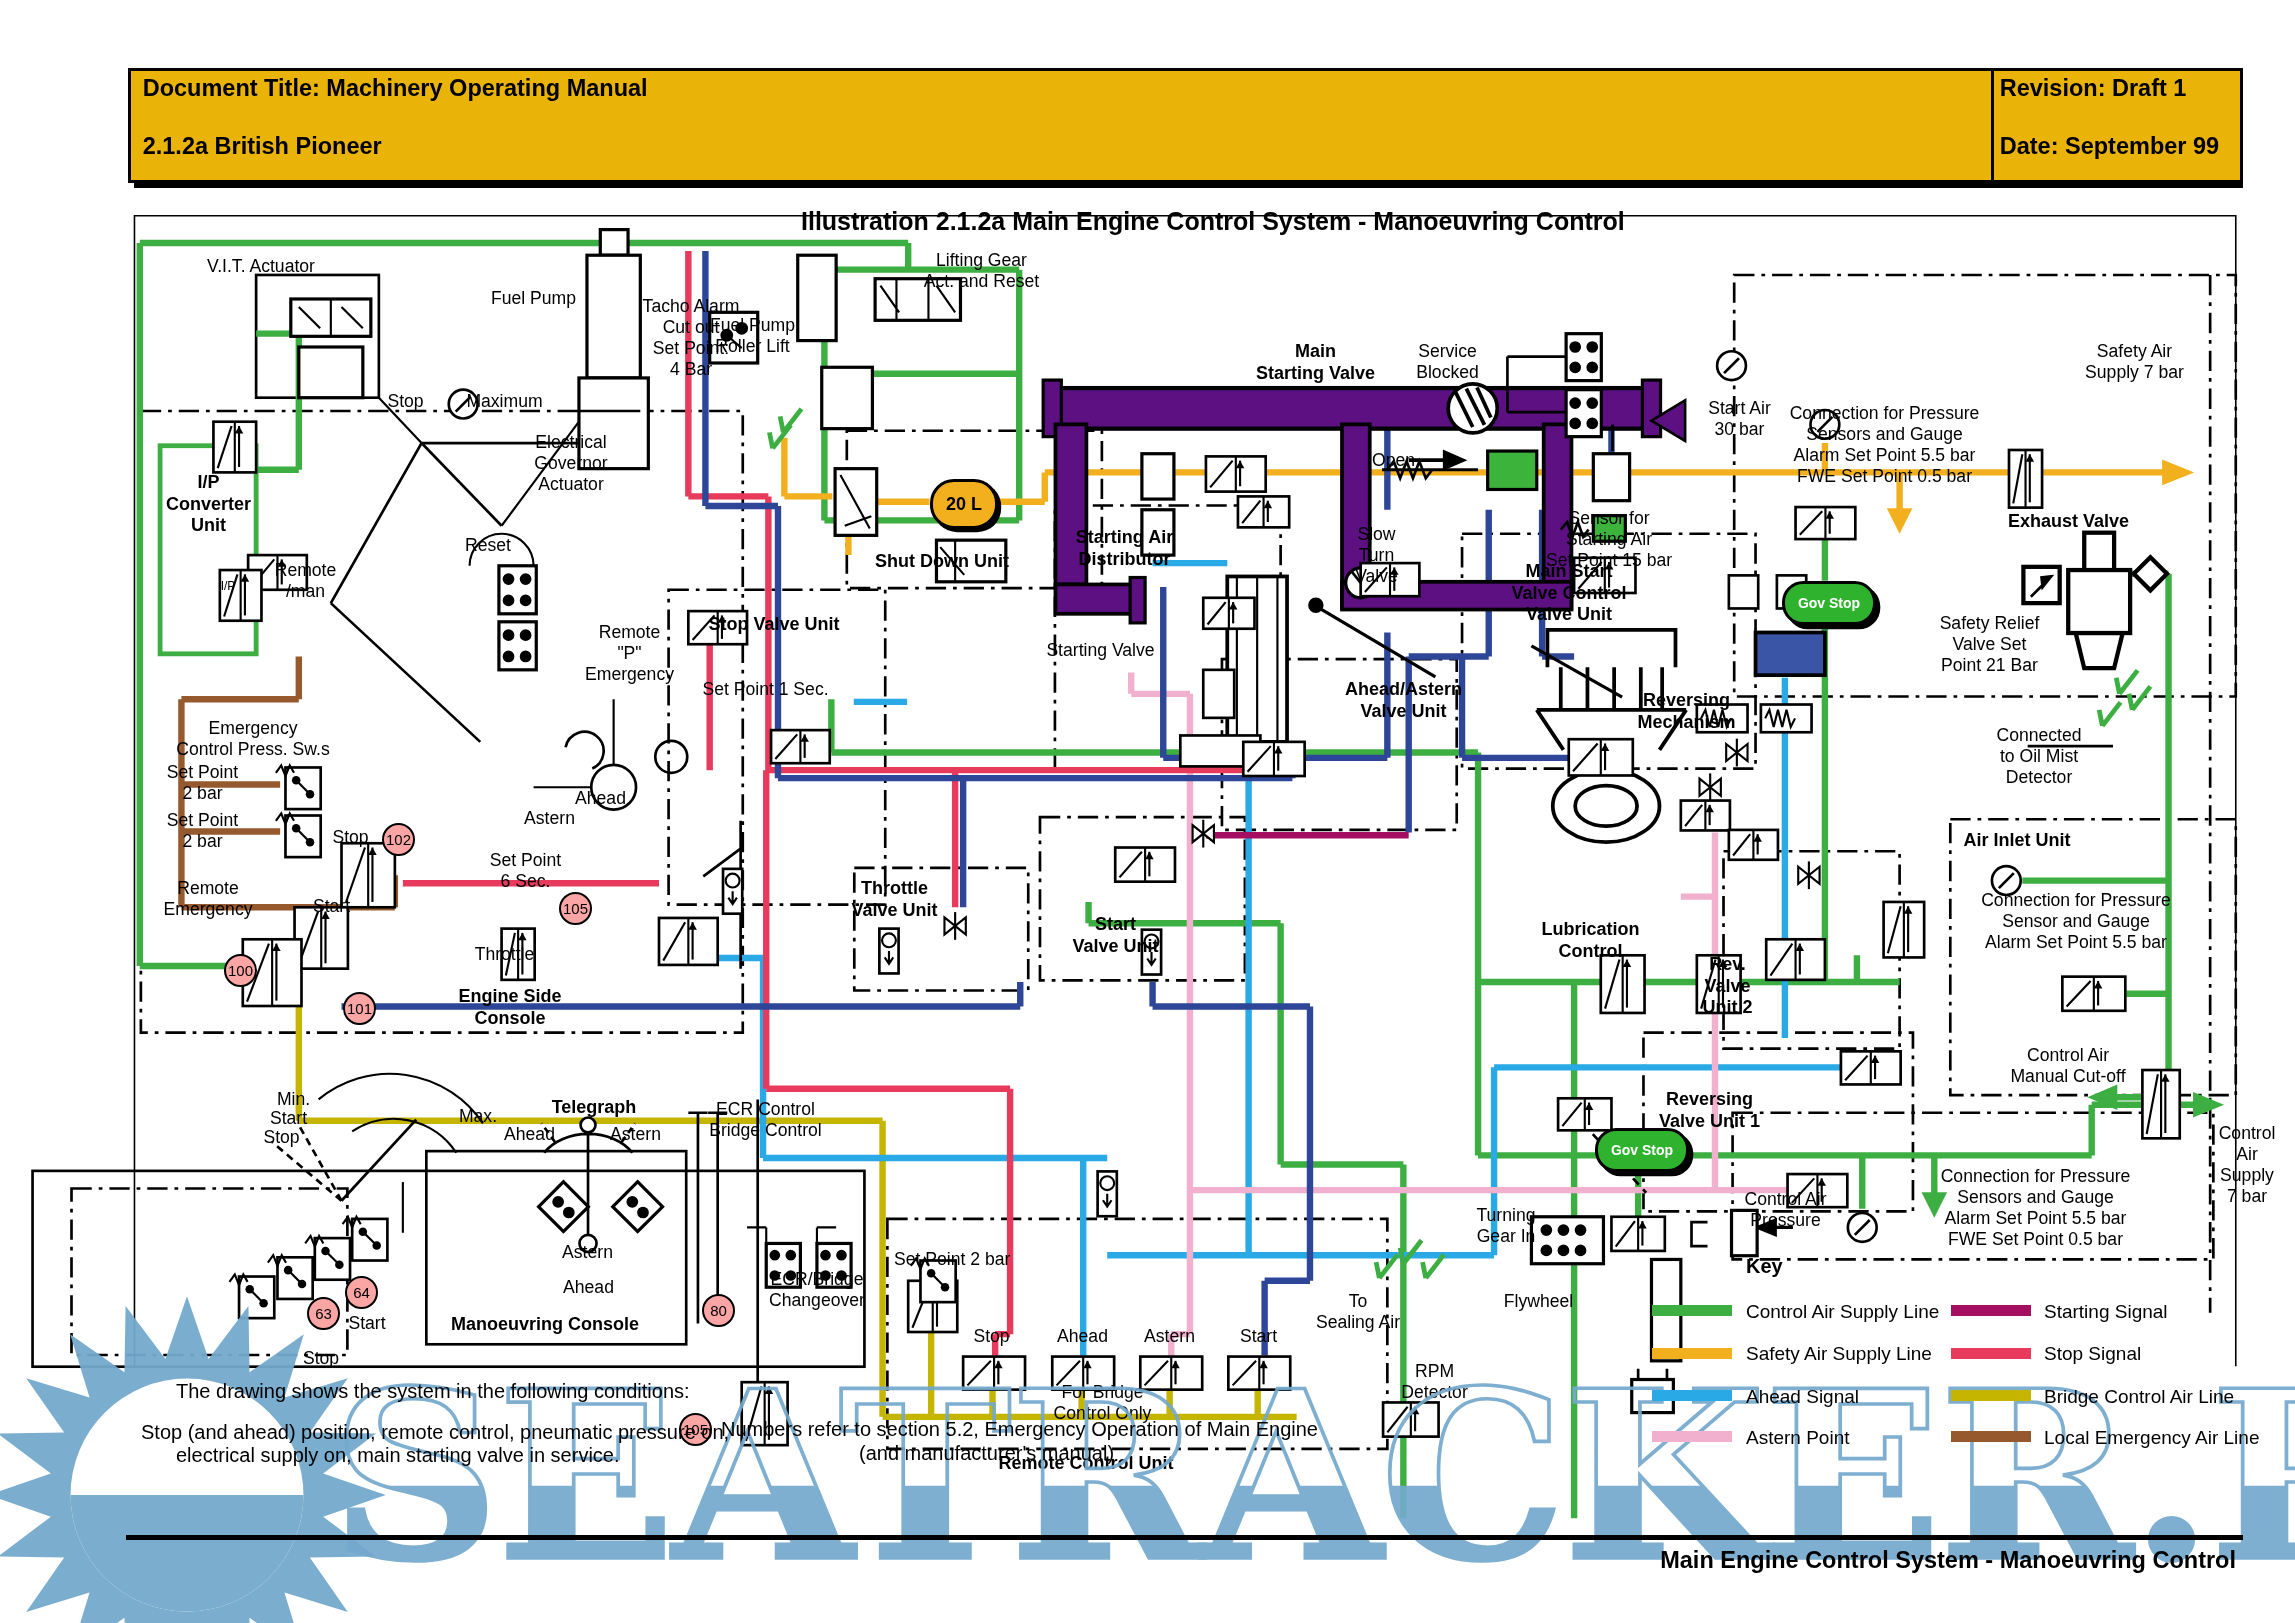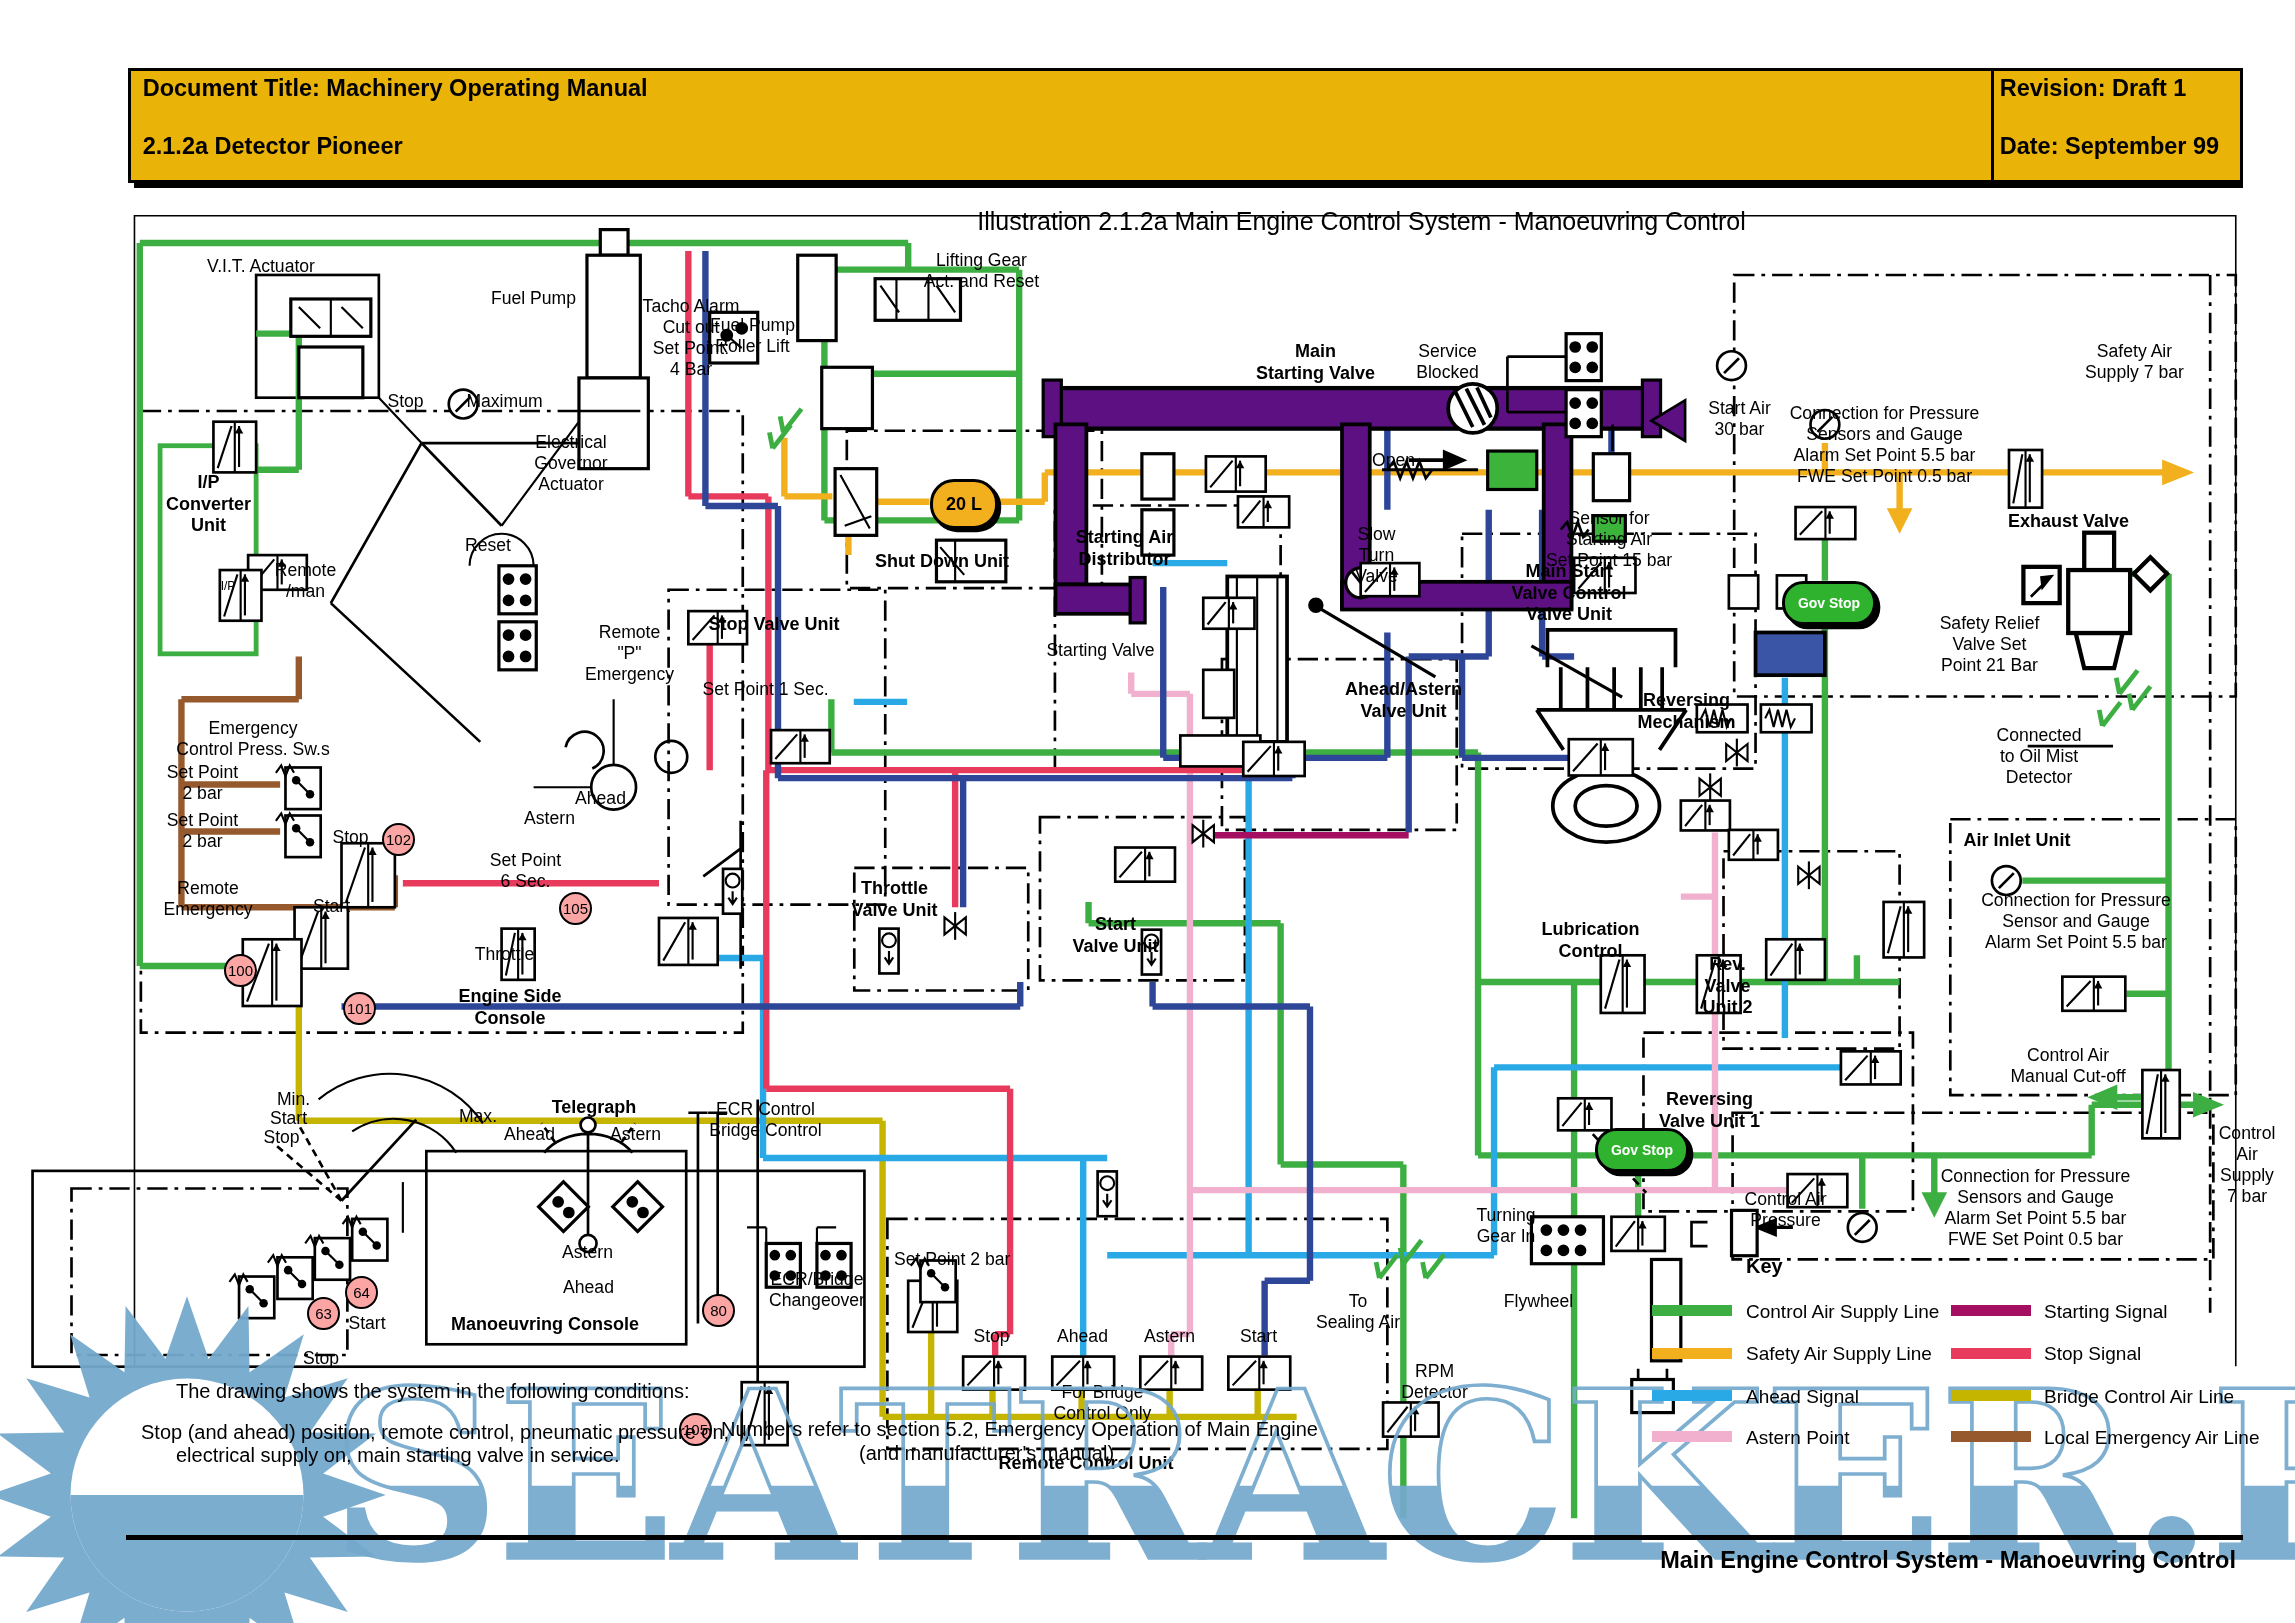--- a/index.html
+++ b/index.html
@@ -6,21 +6,21 @@
   #page{position:relative;width:2295px;height:1623px;background:#fff;overflow:hidden;
         font-family:"Liberation Sans","DejaVu Sans",sans-serif;color:#000;}
   
   .hdr{position:absolute;left:128px;top:68px;width:2109px;height:109px;border:3.2px solid #000;background:#eab308;z-index:5;}
   .hdr .cell-l{position:absolute;left:11.7px;top:5.3px;right:251px;}
   .hdr .divider{position:absolute;right:246px;top:0;bottom:0;width:3.2px;background:#000;}
   .hdr .cell-r{position:absolute;right:5.3px;top:5.3px;width:235px;}
   .hline{font-size:23.5px;font-weight:bold;line-height:1.05;}
   .hgap{height:33px;}
   .hdr-shadow{position:absolute;left:134px;top:180px;width:2109px;height:7.5px;background:#000;z-index:5;}
-  .title{position:absolute;left:801px;top:207px;width:1121px;text-align:center;font-size:25px;font-weight:normal;z-index:5;}
+  .title{position:absolute;left:801px;top:207px;width:1121px;font-size:25px;font-weight:bold;z-index:5;}
   
   .lb{position:absolute;font-size:17.6px;line-height:1.2;text-align:center;white-space:pre-line;z-index:10;}
   .b{font-weight:bold;font-size:18px;}
   .left{text-align:left;}
   .numc{position:absolute;width:29px;height:29px;border:2.1px solid #000;border-radius:50%;background:#fca5a5;
         font-size:15px;display:flex;align-items:center;justify-content:center;z-index:11;}
   .badge{position:absolute;background:#2FB32F;border:3.2px solid #000;border-radius:21.3px;color:#fff;
          font-weight:bold;font-size:14px;display:flex;align-items:center;justify-content:center;
          box-shadow:4.3px 4.3px 0 #000;z-index:11;}
   .tank{position:absolute;background:#F2B01E;border:3.2px solid #000;border-radius:24px;color:#000;
@@ -45,21 +45,21 @@
   svg{position:absolute;left:0;top:0;z-index:6;}
 </style>
 </head>
 <body>
 <div id="page">
 
 <div class="hdr">
   <div class="cell-l">
     <div class="hline">Document Title: Machinery Operating Manual</div>
     <div class="hgap"></div>
-    <div class="hline">2.1.2a   Detector Pioneer</div>
+    <div class="hline">2.1.2a   British Pioneer</div>
   </div>
   <div class="divider"></div>
   <div class="cell-r">
     <div class="hline">Revision: Draft 1</div>
     <div class="hgap"></div>
     <div class="hline">Date: September 99</div>
   </div>
 </div>
 <div class="hdr-shadow"></div>
 <div class="title">Illustration 2.1.2a  Main Engine Control System - Manoeuvring Control</div>

